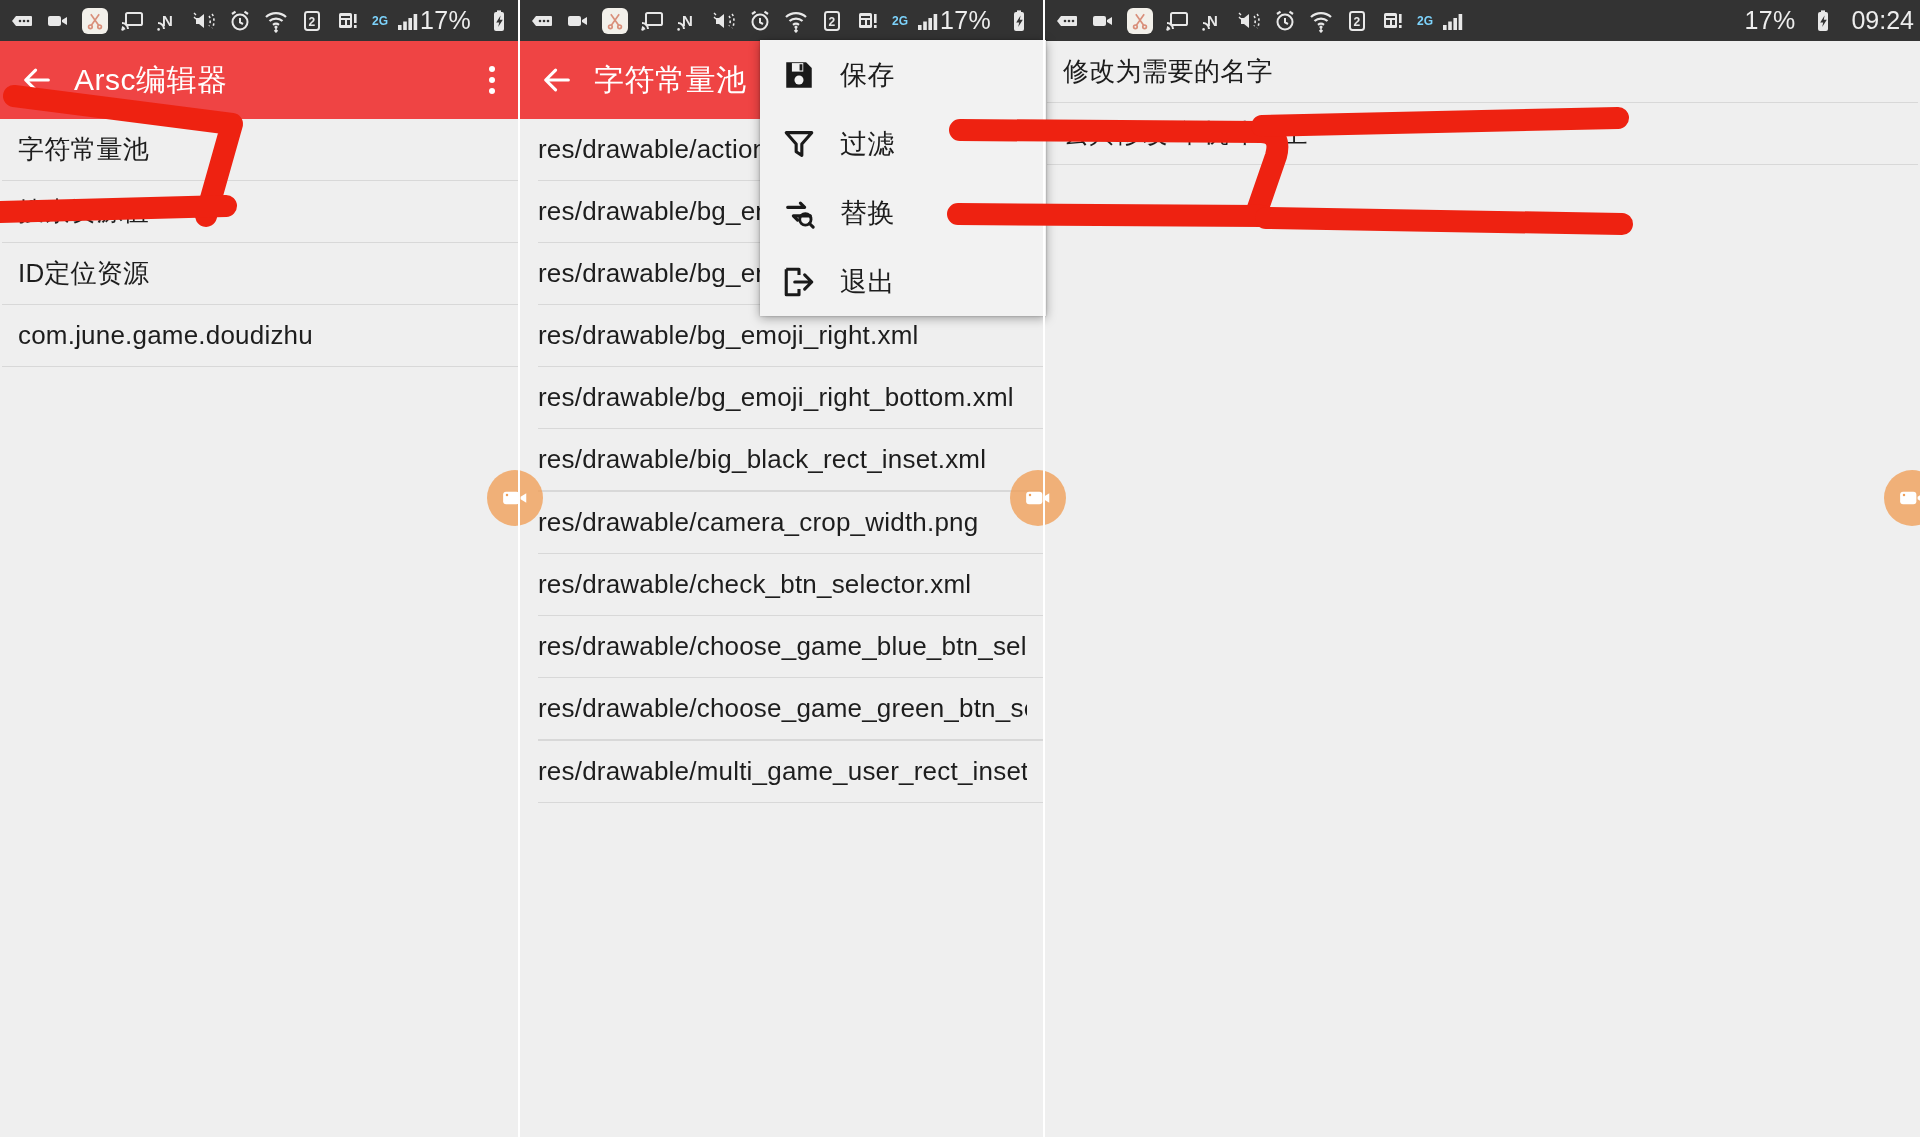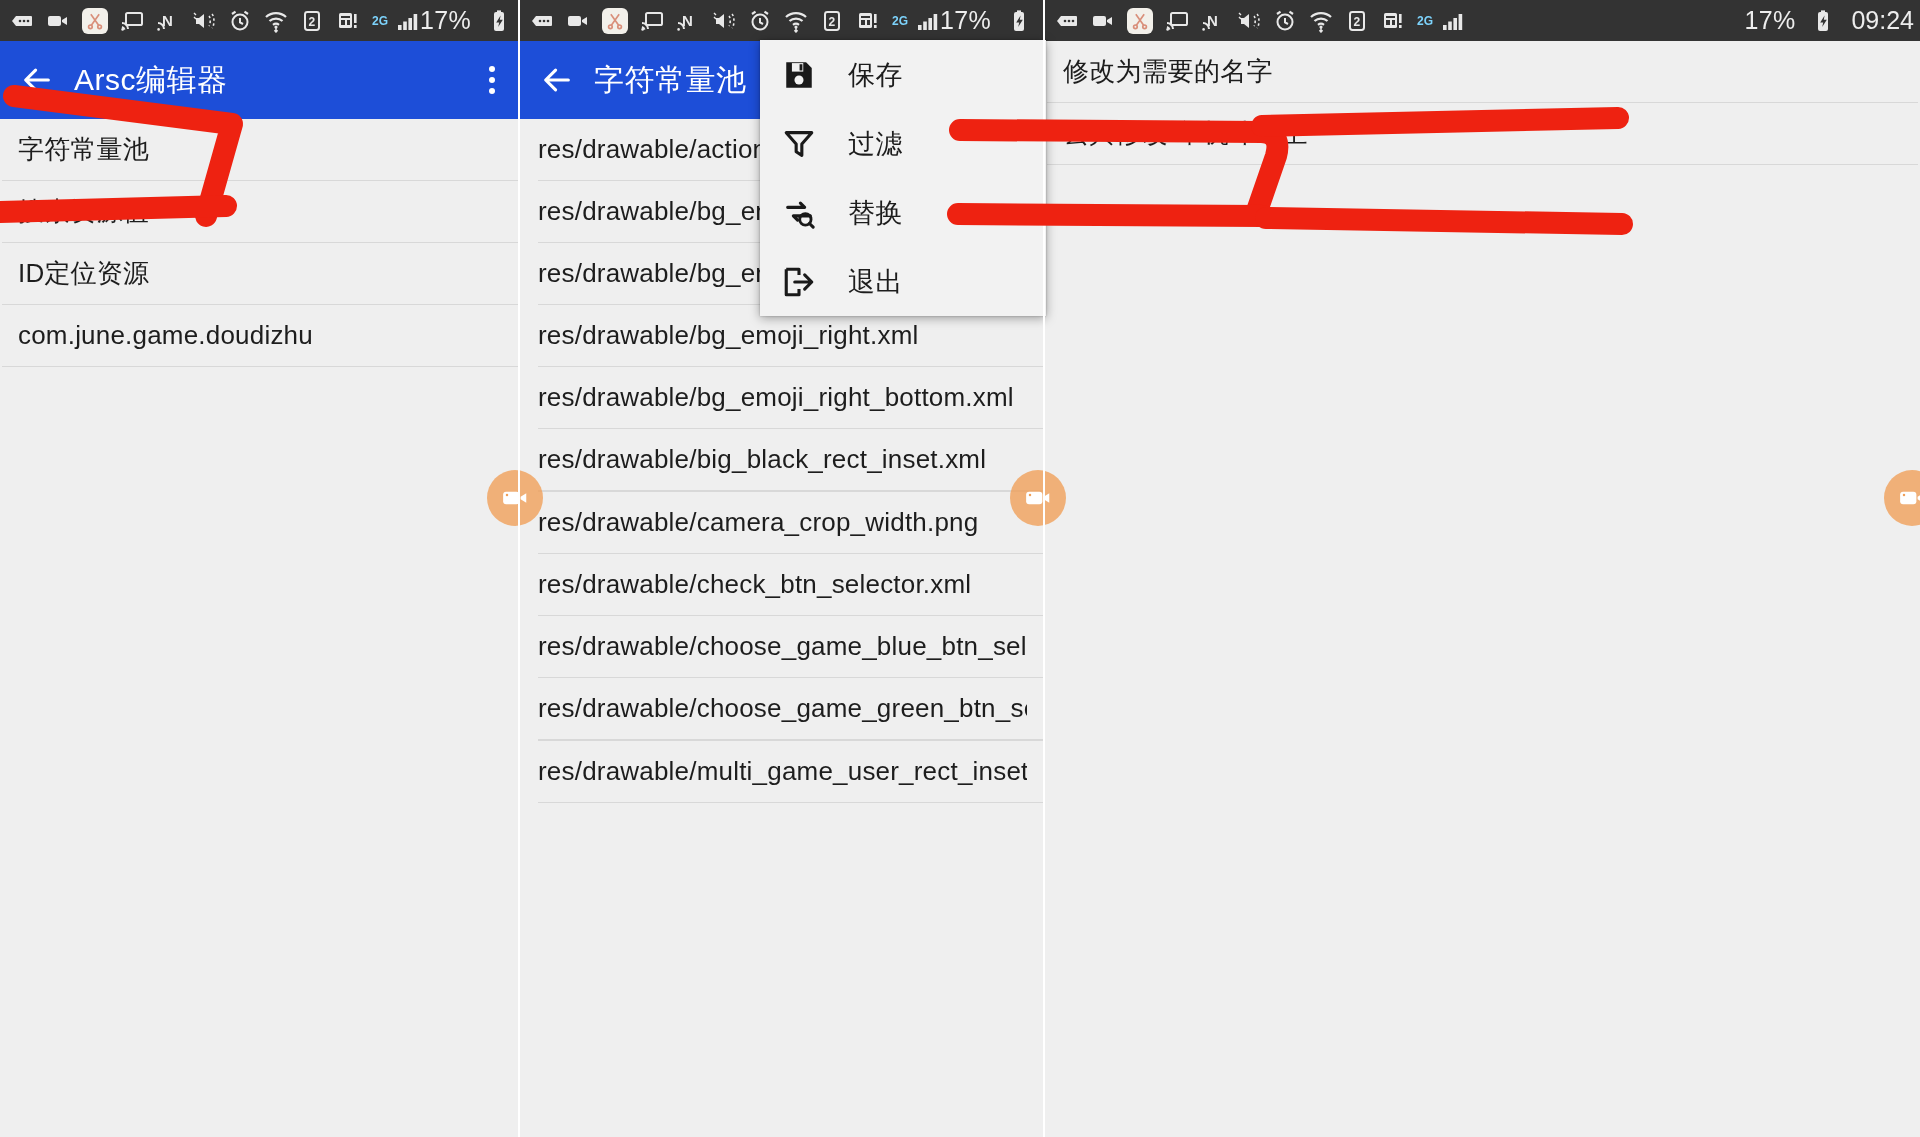--- a/index.html
+++ b/index.html
@@ -39,21 +39,21 @@
              white-space: nowrap; font-family: "Liberation Sans", sans-serif; }
   .sb-time { font-size: 25px; color: #ededed; white-space: nowrap; }
   .scissor-app {
     width: 26px; height: 26px; border-radius: 6px; background: #f2f0ea;
     display: flex; align-items: center; justify-content: center; flex: none;
   }
   .sb-2g { font-size: 12px; font-weight: 700; color: #7dd3fc; margin-right: -4px; }
 
   
   .actionbar {
-    position: relative; height: 78px; background: #1d4ed8;
+    position: relative; height: 78px; background: #ef4444;
     display: flex; align-items: center; color: #ffffff;
   }
   .ab-back {
     width: 74px; height: 78px; display: flex; align-items: center;
     justify-content: center; flex: none;
   }
   .ab-back svg { width: 34px; height: 34px; }
   .ab-title {
     font-size: 30px; font-weight: 500; color: #ffffff; white-space: nowrap;
     letter-spacing: .5px; flex: 1;
@@ -82,21 +82,21 @@
   #panel-2 .row-text { padding-left: 0px; }
 
   
   .menu {
     position: absolute; z-index: 30;
     left: 760px; top: 40px; width: 286px;
     background: #f2f2f2;
     box-shadow: 0 2px 10px rgba(0,0,0,.35), 0 0 2px rgba(0,0,0,.25);
   }
   .menu-item {
-    height: 69px; display: flex; align-items: center; gap: 32px; padding: 0 22px 0 22px;
+    height: 69px; display: flex; align-items: center; gap: 24px; padding: 0 22px 0 22px;
   }
   .menu-ico { width: 34px; height: 34px; flex: none; display: block; }
   .menu-ico svg { display: block; width: 34px; height: 34px; }
   .menu-label { font-size: 27px; color: #1d1d1d; white-space: nowrap; letter-spacing: .5px; }
 
   
   .fab {
     position: absolute; z-index: 25;
     width: 56px; height: 56px; border-radius: 50%;
     background: rgba(240,160,90,0.80);

